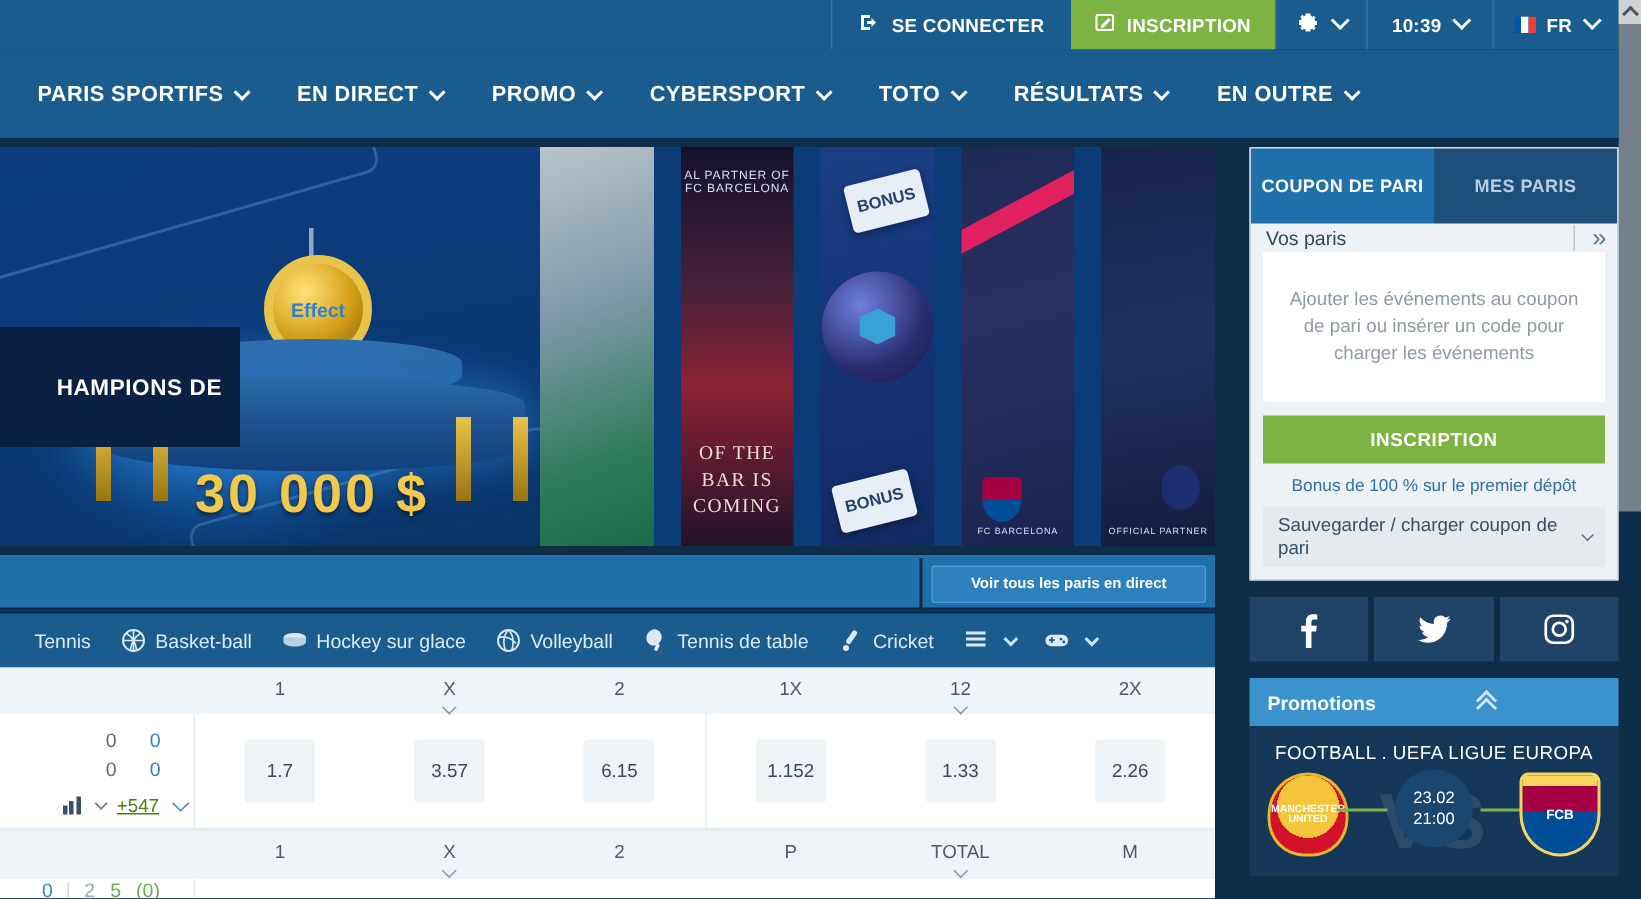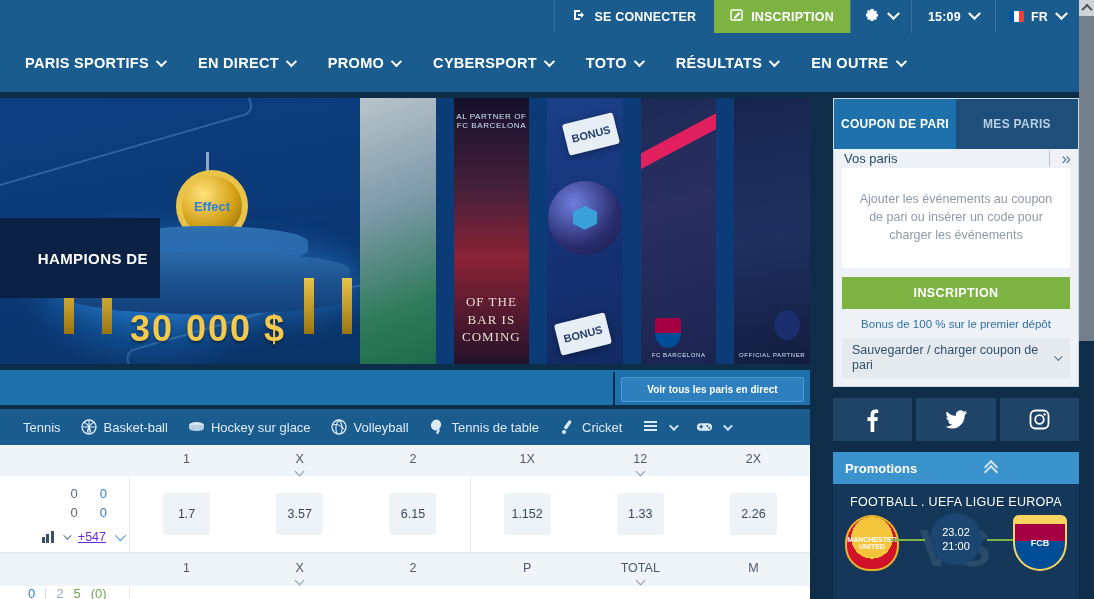--- a/index.html
+++ b/index.html
@@ -159,21 +159,21 @@
   .or-left { width:130px; flex:0 0 130px; border-right:1px solid #e3eaf0; position:relative; padding:8px 8px 0 0; }
   .score-line { display:flex; justify-content:flex-end; gap:22px; font-size:13px; line-height:19px; padding-right:14px; }
   .score-a { color:#5b6b7a; }
   .score-b { color:#2f7fc4; }
   .or-tools { position:absolute; bottom:8px; right:6px; display:flex; align-items:center; gap:9px; }
   .bars-ico { display:inline-flex; align-items:flex-end; gap:1.5px; height:12px; }
   .bars-ico i { width:3px; background:#3a5068; display:block; }
   .bars-ico i:nth-child(1){ height:6px; } .bars-ico i:nth-child(2){ height:9px; } .bars-ico i:nth-child(3){ height:12px; }
   .tool-caret { width:6px;height:6px;border-right:1.5px solid #5c6e80;border-bottom:1.5px solid #5c6e80;
                 transform:rotate(45deg) translateY(-2px); display:inline-block; }
-  .plus-more { color:#6d28d9; font-size:12.5px; text-decoration:underline; cursor:pointer; }
+  .plus-more { color:#4d7c0f; font-size:12.5px; text-decoration:underline; cursor:pointer; }
   .blue-caret { width:8px;height:8px;border-right:1.5px solid #3a8fd0;border-bottom:1.5px solid #3a8fd0;
                 transform:rotate(45deg) translateY(-2px); display:inline-block; }
   .or-cells { flex:1 1 auto; display:flex; align-items:center; }
   .oc-group { flex:1 1 0; display:flex; align-items:center; }
   .oc { flex:1 1 0; display:flex; align-items:center; justify-content:center; }
   .oc-btn { width:47px; height:42px; background:#eef3f8; border-radius:3px; display:flex;
             align-items:center; justify-content:center; color:#38495a; font-size:12.5px; cursor:pointer; }
   .group-div { width:0; border-left:1px solid #e3eaf0; align-self:stretch; }
 
   .odds-row2-head { display:flex; height:33px; background:#eff4f8; align-items:flex-start; border-top:1px solid #e3eaf0;}
@@ -212,21 +212,21 @@
 
   .promos { margin-top:11px; }
   .promo-head { height:32px; background:#3a93cd; display:flex; align-items:center; padding:0 12px;
                 color:#ffffff; font-size:13px; font-weight:bold; cursor:pointer; }
   .promo-head span { flex:1 1 auto; }
   .dblchev { display:inline-block; position:relative; width:16px; height:14px; }
   .dblchev i { position:absolute; left:2px; width:10px; height:10px;
                border-left:2px solid #cfe4f5; border-top:2px solid #cfe4f5; transform:rotate(45deg); }
   .dblchev i:nth-child(1){ top:1px; } .dblchev i:nth-child(2){ top:6px; }
 
-  .promo-card { background:#14375a; padding:11px 0 0; position:relative; overflow:hidden; height:116px; }
+  .promo-card { background:#14375a; padding:11px 0 0; position:relative; overflow:hidden; height:100px; }
   .promo-title { text-align:center; color:#ffffff; font-size:12.5px; letter-spacing:.3px; }
   .promo-vs { position:absolute; left:0; right:0; top:34px; text-align:center;
               color:rgba(255,255,255,.10); font-size:52px; font-weight:bold; letter-spacing:2px; }
   .promo-teams { position:relative; display:flex; align-items:center; justify-content:space-between;
                  padding:6px 12px 0; }
   .crest { width:54px; height:56px; position:relative; }
   .crest-mu { border-radius:50% 50% 45% 45%; background:radial-gradient(circle at 50% 40%, #f4c43a 0 52%, #d2112a 52% 100%);
               border:2px solid #e8b629; display:flex; align-items:center; justify-content:center;
               color:#fff; font-size:7px; font-weight:bold; text-align:center; line-height:1.1; }
   .crest-fcb { border-radius:6px 6px 50% 50%; background:linear-gradient(180deg,#f7d560 0 14%, #a50044 14% 46%, #004d98 46% 100%);
@@ -269,21 +269,21 @@
       <span>
         <svg width="16" height="16" viewBox="0 0 16 16">
             <path fill="#fff" d="M8 5.2A2.8 2.8 0 1 0 8 10.8 2.8 2.8 0 0 0 8 5.2zm0 4.2a1.4 1.4 0 1 1 0-2.8 1.4 1.4 0 0 1 0 2.8z"></path>
             <path fill="#fff" d="M14 7h-1.3a4.9 4.9 0 0 0-.5-1.2l.9-.9-1.4-1.4-.9.9A4.9 4.9 0 0 0 9.6 3V2H6.4v1.3c-.4.1-.8.3-1.2.5l-.9-.9-1.4 1.4.9.9c-.2.4-.4.8-.5 1.2H2v3.2h1.3c.1.4.3.8.5 1.2l-.9.9 1.4 1.4.9-.9c.4.2.8.4 1.2.5V14h3.2v-1.3c.4-.1.8-.3 1.2-.5l.9.9 1.4-1.4-.9-.9c.2-.4.4-.8.5-1.2H14z"></path>
           </svg>
       </span>
       <i class="caret"></i>
     </div>
 
     <div class="tb-item tb-time">
-      <span>15:09</span>
+      <span>10:39</span>
       <i class="caret"></i>
     </div>
 
     <div class="tb-item tb-lang">
       <span class="flag">
           <i></i>
           <i></i>
           <i></i>
         </span>
       <span>FR</span>

